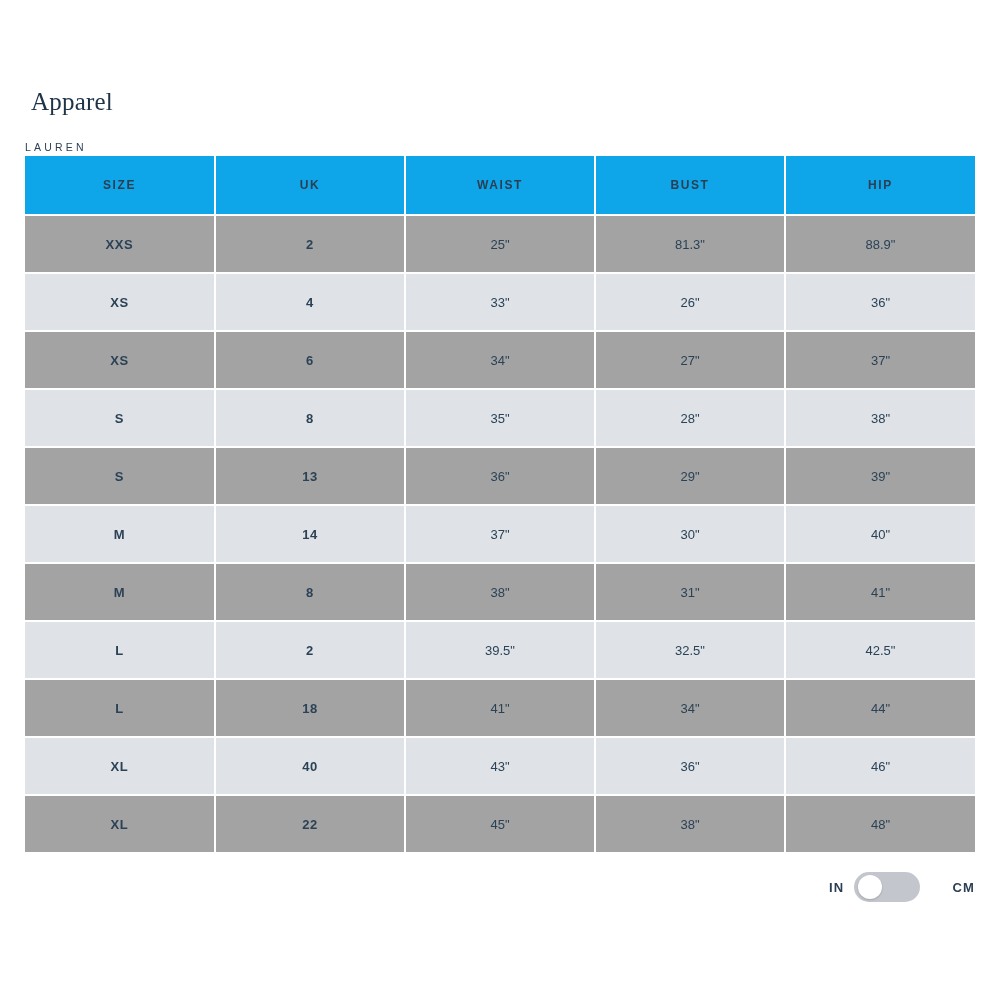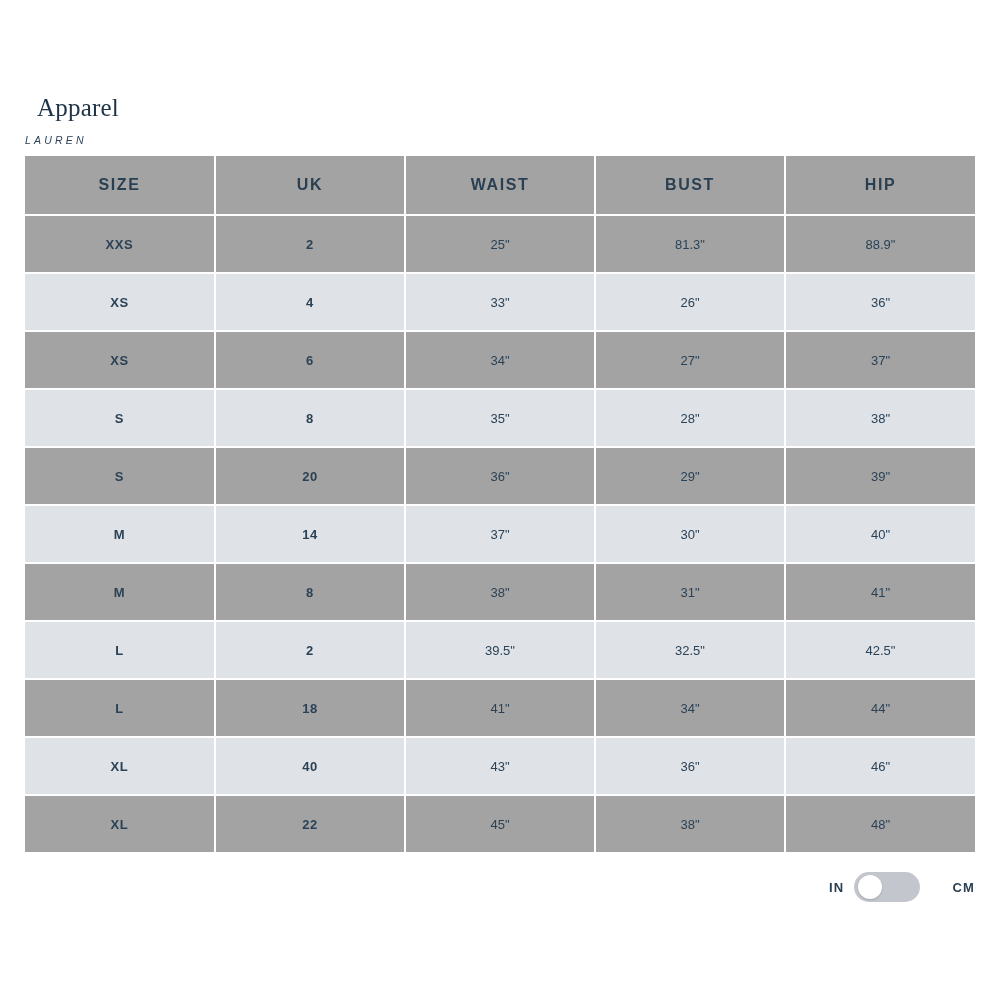--- a/index.html
+++ b/index.html
@@ -23,30 +23,29 @@
     left: 25px;
     top: 82px;
     width: 500px;
   }
   .brand-title {
     font-family: "Liberation Serif", serif;
     font-size: 25px;
     color: #1e3347;
     letter-spacing: 0.2px;
     line-height: 1.1;
-    margin: 12px;
+    margin: 6px;
     font-weight: 400;
   }
   .brand-sub {
-    margin-top: 9px;
+    margin-top: 25px;
     font-size: 10.5px;
     letter-spacing: 3.2px;
     color: #2c4256;
     font-weight: 400;
-    font-style: italic;
   }
   table.size-table {
     position: absolute;
     left: 25px;
     top: 156px;
     width: 950px;
     border-collapse: collapse;
     table-layout: fixed;
   }
   table.size-table th,
@@ -55,23 +54,23 @@
     vertical-align: middle;
     border-right: 2px solid #ffffff;
     border-bottom: 2px solid #ffffff;
   }
   table.size-table th:last-child,
   table.size-table td:last-child {
     border-right: none;
   }
   table.size-table thead th {
     height: 59px;
-    background: #a3a3a3;
+    background: #0ea5e9;
     color: #2b3f52;
-    font-size: 16px;
+    font-size: 12px;
     font-weight: bold;
     letter-spacing: 1.6px;
   }
   table.size-table tbody td {
     height: 58px;
     font-size: 13px;
     color: #2b4256;
   }
   tbody tr.row-odd td { background: #a3a3a3; }
   tbody tr.row-even td { background: #dfe2e7; }
@@ -163,21 +162,21 @@
       </tr>
       <tr class="row-even">
         <td class="col-size">S</td>
         <td class="col-uk">8</td>
         <td class="col-meas">35"</td>
         <td class="col-meas">28"</td>
         <td class="col-meas">38"</td>
       </tr>
       <tr class="row-odd">
         <td class="col-size">S</td>
-        <td class="col-uk">20</td>
+        <td class="col-uk">13</td>
         <td class="col-meas">36"</td>
         <td class="col-meas">29"</td>
         <td class="col-meas">39"</td>
       </tr>
       <tr class="row-even">
         <td class="col-size">M</td>
         <td class="col-uk">14</td>
         <td class="col-meas">37"</td>
         <td class="col-meas">30"</td>
         <td class="col-meas">40"</td>

